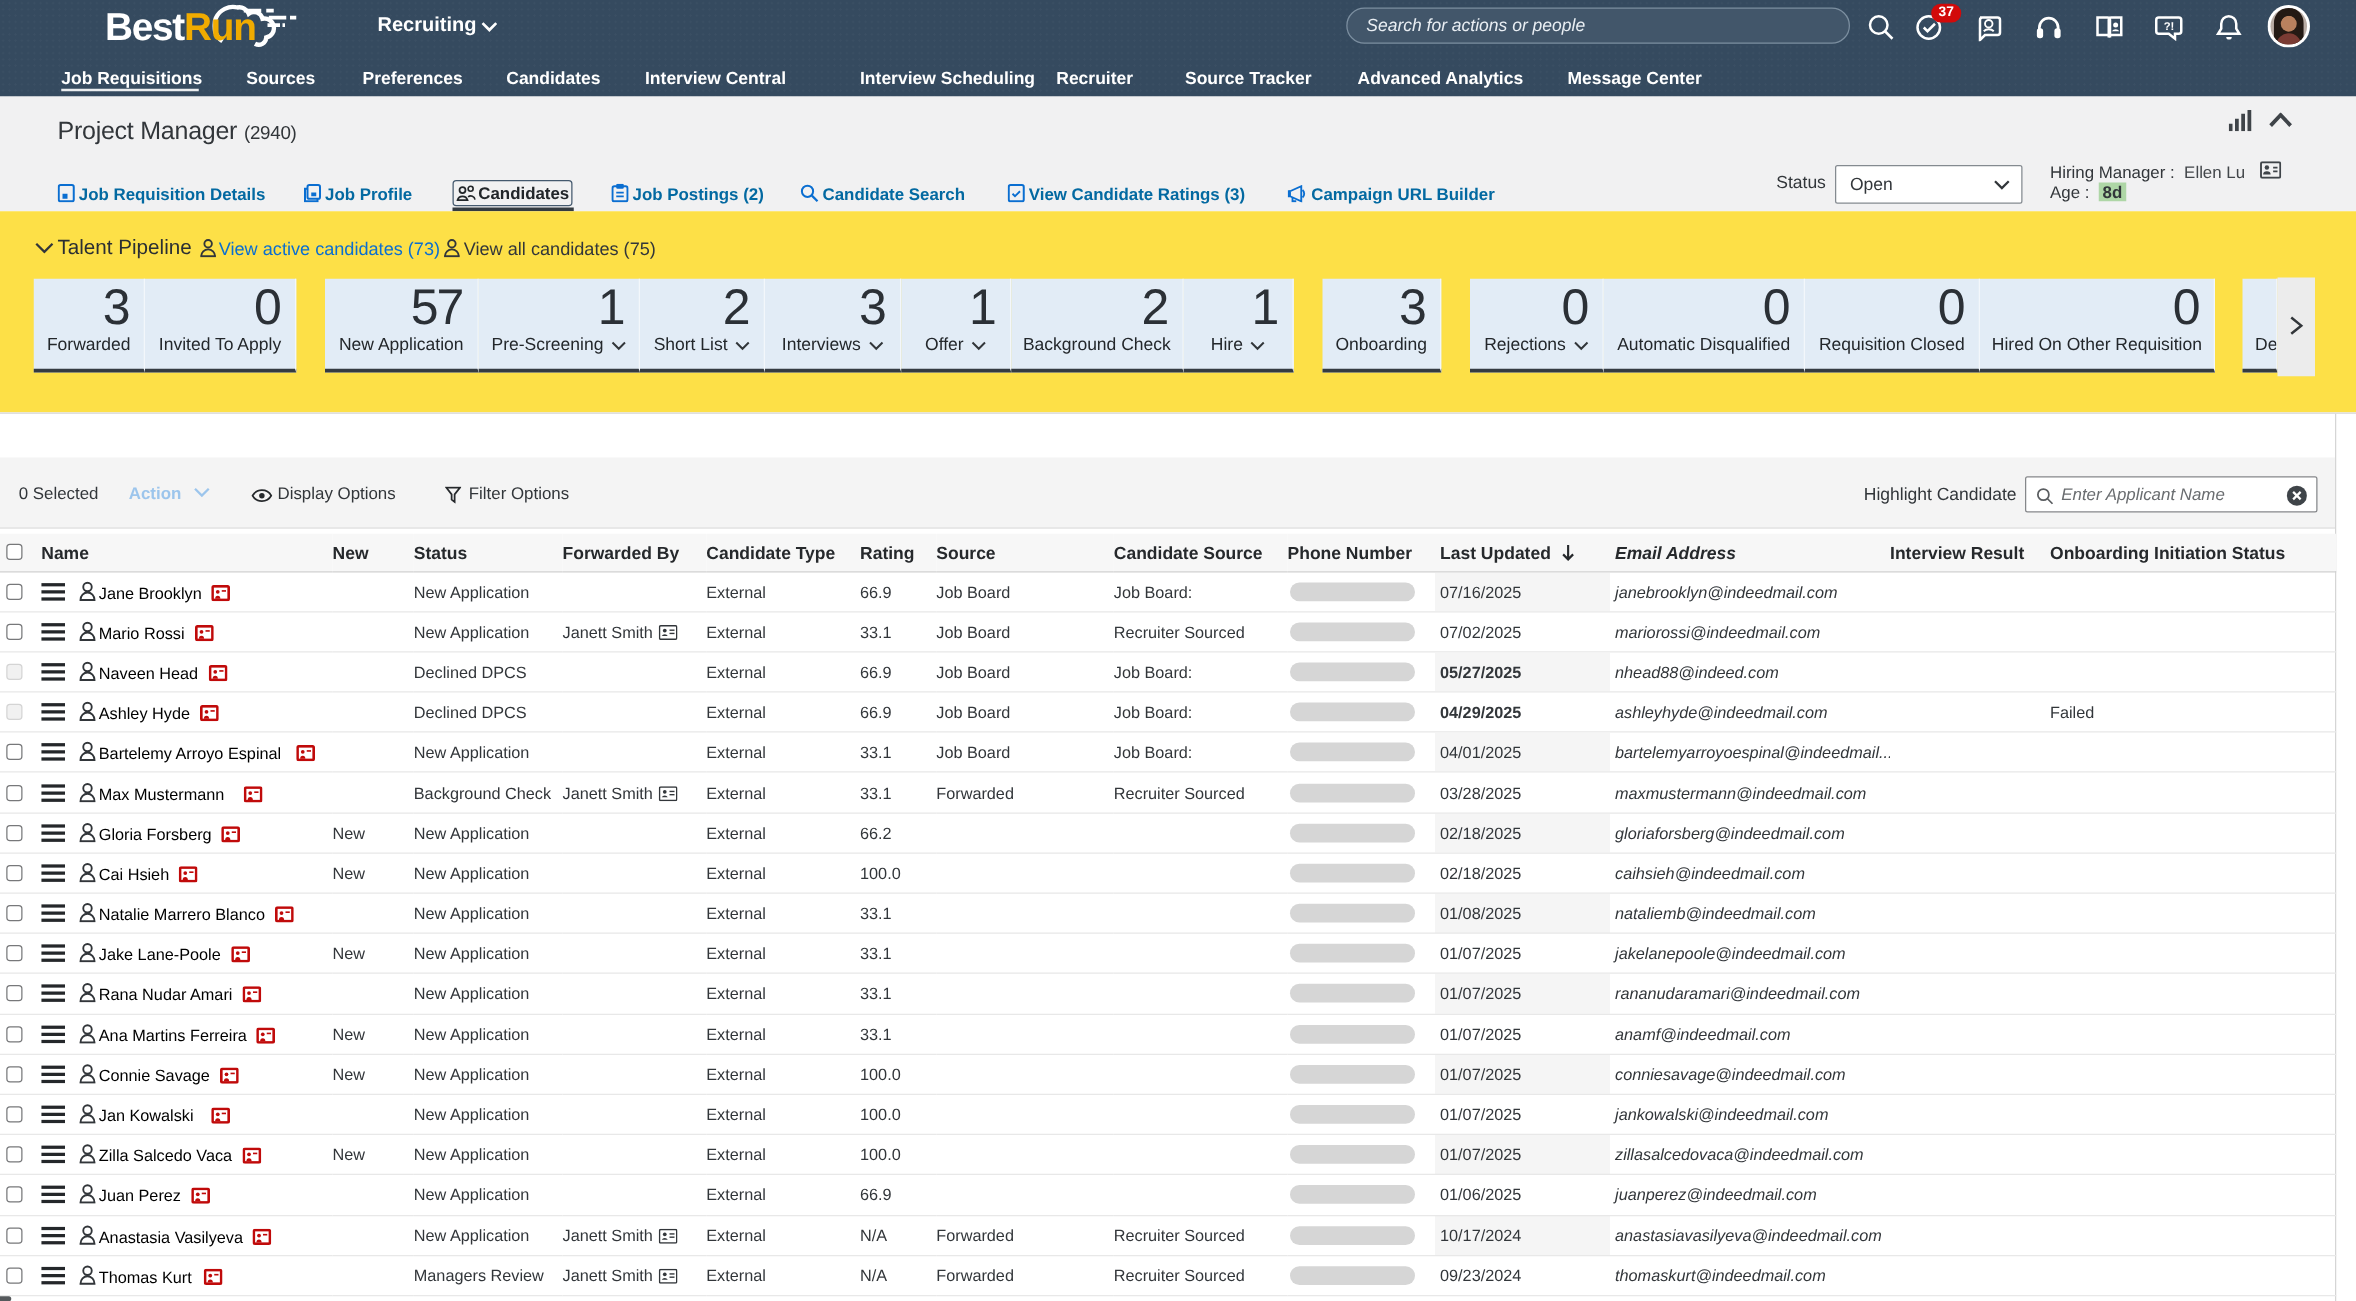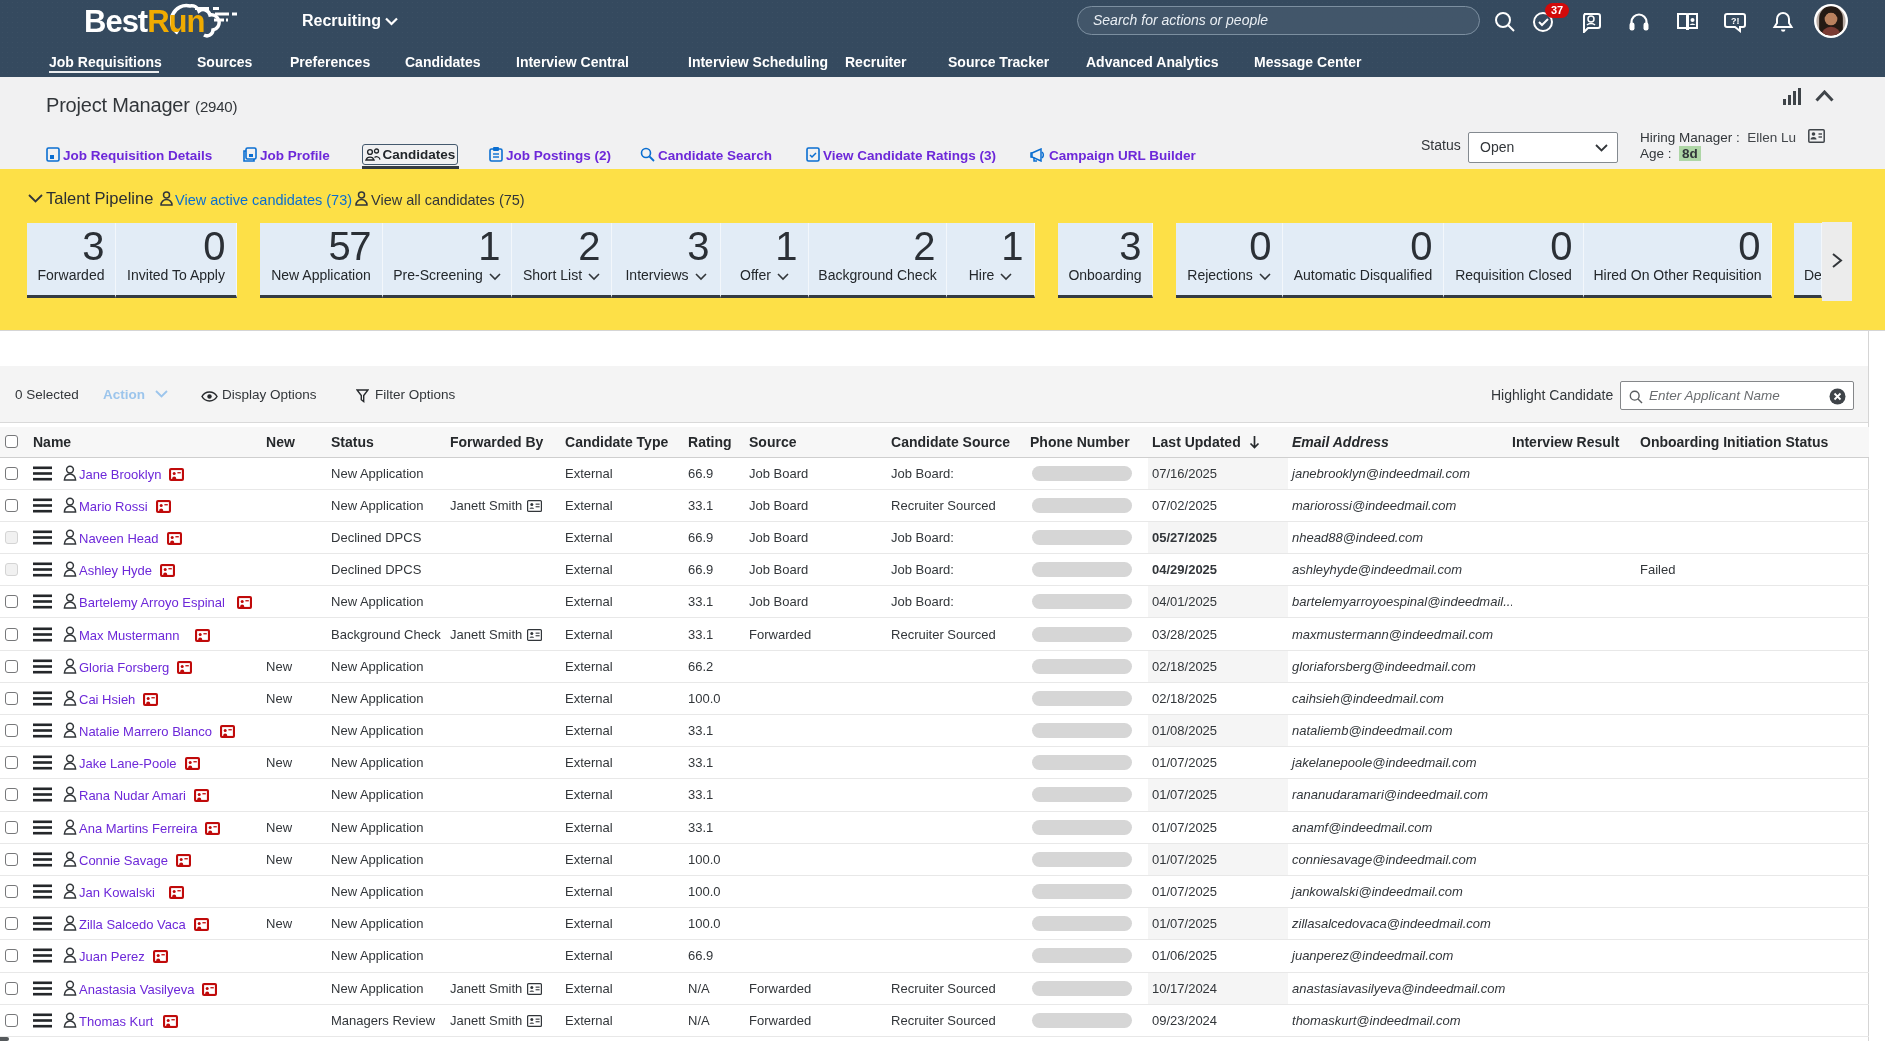--- a/index.html
+++ b/index.html
@@ -13,21 +13,21 @@
 #logo .run { color:#f0ab00; }
 #apptitle { position:absolute; left:302px; top:8px; font-size:16px; font-weight:bold; color:#fff; line-height:26px; }
 #searchpill { position:absolute; left:1077px; top:6px; width:403px; height:29px; border-radius:15px; background:#42566a; border:1px solid #7c8fa0; color:#e9eef3; font-style:italic; font-size:14px; line-height:27px; padding-left:15px; }
 .shellic { position:absolute; top:11px; }
 .menu { position:absolute; top:44px; height:33px; font-size:14px; font-weight:bold; color:#fff; line-height:36px; white-space:nowrap; }
 
 
 #sub { position:absolute; left:0; top:77px; width:1885px; height:92px; background:#f1f1f2; }
 #ptitle { position:absolute; left:46px; top:17px; font-size:20px; letter-spacing:-0.2px; color:#32363a; }
 #ptitle small { font-size:15px; }
-.tab { position:absolute; top:70px; font-size:13.5px; font-weight:bold; color:#6d28d9; white-space:nowrap; height:20px; line-height:18px; }
+.tab { position:absolute; top:70px; font-size:13.5px; font-weight:bold; color:#0369a1; white-space:nowrap; height:20px; line-height:18px; }
 .tab svg { vertical-align:-2px; margin-right:3px; }
 #activetab { position:absolute; left:362px; top:67px; width:96px; height:21px; border:1px solid #44596e; border-radius:3px; background:#f1f1f2; font-size:13.5px; font-weight:bold; color:#22262a; line-height:19px; text-align:center; white-space:nowrap; }
 #activetab svg { vertical-align:-3px; margin-right:2px; }
 #activeunder { position:absolute; left:362px; top:89px; width:97px; height:2.5px; background:#343b41; }
 
 
 #strip { position:absolute; left:0; top:169px; width:1885px; height:161px; background:#fde047; }
 #tp-title { position:absolute; left:46px; top:20px; font-size:16.5px; color:#2b2f33; }
 .tplink { position:absolute; top:23px; font-size:14.5px; white-space:nowrap; }
 .card { position:absolute; top:54px; height:75px; background:#e2ecf6; border-bottom:3px solid #343b42; border-right:1px solid #f3f7fb; }
@@ -46,21 +46,21 @@
 #hlinput { position:absolute; left:1620px; top:15px; width:234px; height:29px; background:#fff; border:1px solid #85878a; border-radius:2px; }
 #hlinput .ph { position:absolute; left:28px; top:6px; font-size:13.5px; font-style:italic; color:#6a6d70; }
 
 
 #tbl { position:absolute; left:0; top:96px; width:1869px; border-collapse:collapse; table-layout:fixed; font-size:13px; color:#32363a; }
 #tbl th { height:30px; background:#f7f7f7; border-bottom:1px solid #cfcfcf; font-weight:bold; text-align:left; font-size:14px; color:#26292c; padding:0; white-space:nowrap; overflow:visible; }
 #tbl td { height:32.2px; border-bottom:1px solid #e8e8e8; padding:0; white-space:nowrap; overflow:hidden; vertical-align:middle; }
 #tbl tr.odd td.lu { background:#f5f5f5; }
 .cb { width:13px; height:13px; border:1px solid #77787a; border-radius:3px; background:#fff; margin-left:5px; display:block; }
 .cb.dis { border-color:#d4d4d4; background:#f1f1f1; }
-.name a { color:#6d28d9; text-decoration:none; }
+.name a { color:#000000; text-decoration:none; }
 .pill { width:100px; height:15px; border-radius:8px; background:#d6d6d6; margin-left:2px; }
 #tbl td.lu, #tbl th.lu { padding-left:4px; }
 #tbl td.email, #tbl th.email { padding-left:4px;font-style:italic; }
 .bold { font-weight:bold; }
 .redcard { display:inline-block; vertical-align:-2px; margin-left:8px; }
 .jsic { display:inline-block; vertical-align:-2px; margin-left:5px; }
 </style>
 </head>
 <body>
 

